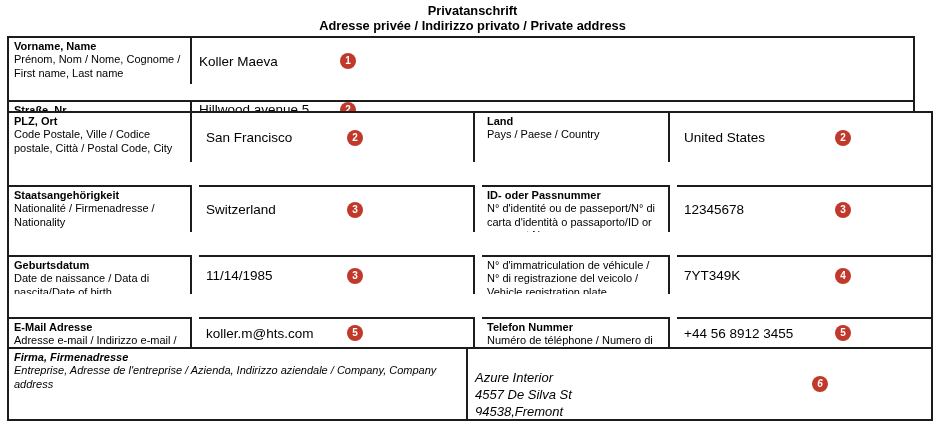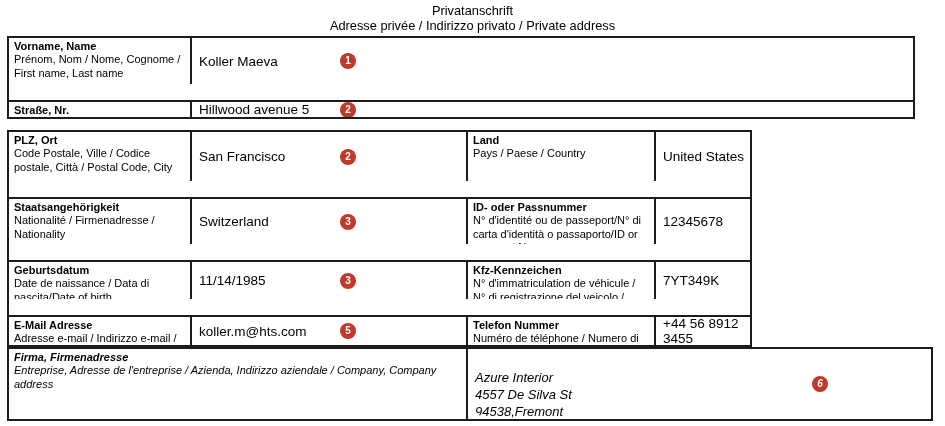--- a/index.html
+++ b/index.html
@@ -5,31 +5,31 @@
   html,body{margin:0;padding:0;background:#ffffff;}
   .canvas{
     position:relative;
     width:945px;height:426px;
     background:#ffffff;
     font-family:"Liberation Sans","DejaVu Sans",sans-serif;
     color:#000;
     overflow:hidden;
   }
   .title-wrap{position:absolute;left:0;top:3px;width:100%;text-align:center;}
-  .title-line{font-size:12.8px;font-weight:normal;line-height:15px;}
+  .title-line{font-size:12.8px;font-weight:bold;line-height:15px;}
 
   .block{
     position:absolute;
     box-sizing:border-box;
     border:2px solid #1c1c1c;
     display:grid;
     background:#fff;
   }
   .block1{left:7px;top:36px;width:908px;grid-template-columns:183px 1fr;grid-template-rows:46px 33px;}
-  .block2{left:7px;top:130px;width:745px;grid-template-columns:183px 276px 188px 1fr;grid-template-rows:49px 63px 55px 46px;}
+  .block2{left:7px;top:111px;width:926px;grid-template-columns:183px 276px 188px 1fr;grid-template-rows:49px 63px 55px 46px;gap:7px;}
   .block3{left:7px;top:347px;width:926px;grid-template-columns:459px 1fr;grid-template-rows:70px;font-style:italic;}
 
   .cell{box-sizing:border-box;overflow:hidden;}
   .br{border-right:2px solid #1c1c1c;}
   .bt{border-top:2px solid #1c1c1c;margin-top:16px;}
 
   .lbl{padding:2px 4px 2px 5px;font-size:11px;line-height:13.4px;}
   .lbl .de{font-weight:bold;}
   .lbl .tr{font-weight:normal;}
 
@@ -131,21 +131,20 @@
 
     <div class="cell lbl br bt">
       <div class="de">Geburtsdatum</div>
       <div class="tr">Date de naissance / Data di nascita/Date of birth</div>
     </div>
     <div class="cell val br bt">
       <span class="valtext">11/14/1985</span>
       <span class="badge">3</span>
     </div>
     <div class="cell lbl br bt">
-      <div class="de">Kfz-Kennzeichen</div>
       <div class="tr">N° d'immatriculation de véhicule / N° di registrazione del veicolo / Vehicle registration plate</div>
     </div>
     <div class="cell val bt">
       <span class="valtext">7YT349K</span>
       <span class="badge rcol">4</span>
     </div>
 
     <div class="cell lbl br bt">
       <div class="de">E-Mail Adresse</div>
       <div class="tr">Adresse e-mail / Indirizzo e-mail / Email address</div>

